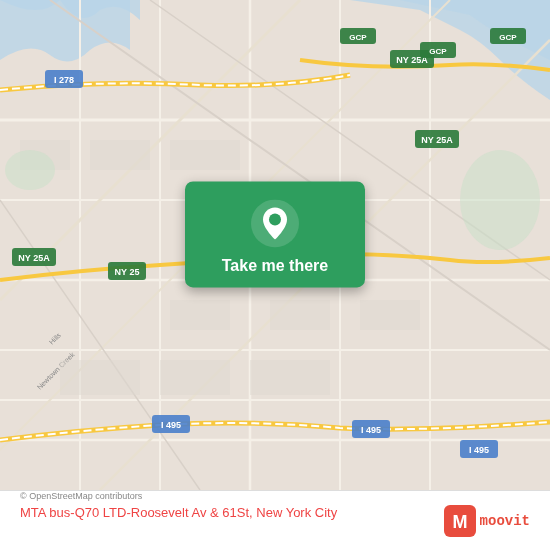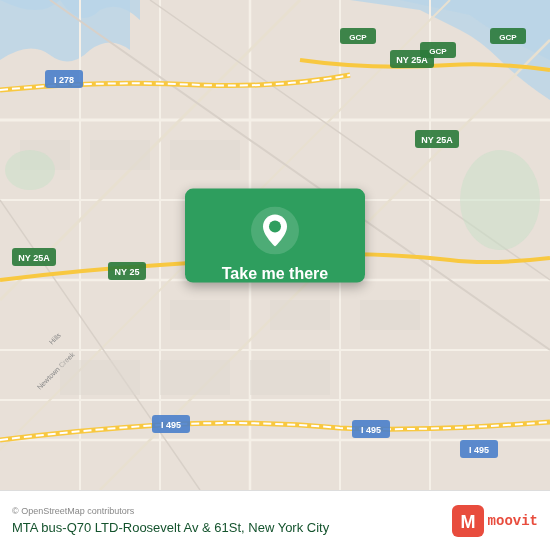--- a/index.html
+++ b/index.html
@@ -27,21 +27,21 @@
 
     
     #take-me-there-card {
       position: absolute;
       top: 50%;
       left: 50%;
       transform: translate(-50%, -60%);
       background-color: #2e9e5e;
       border-radius: 8px;
       width: 180px;
-      padding: 18px 16px 0;
+      padding: 18px 16px 12px;
       display: flex;
       flex-direction: column;
       align-items: center;
       box-shadow: 0 4px 12px rgba(0,0,0,0.3);
       cursor: pointer;
     }
 
     #location-pin-icon {
       width: 48px;
       height: 48px;
@@ -55,40 +55,39 @@
       text-align: center;
       white-space: nowrap;
     }
 
     
     #bottom-bar {
       width: 550px;
       height: 60px;
       background: white;
       display: flex;
-      align-items: center;
       justify-content: space-between;
-      padding: 0 12px;
+      padding: 0 20px;
       border-top: 1px solid #ddd;
     }
 
     #bottom-left {
       display: flex;
       flex-direction: column;
     }
 
     #attribution {
       font-size: 9px;
       color: #888;
       margin-bottom: 4px;
     }
 
     #location-name {
       font-size: 13px;
-      color: #14532d;
+      color: #ef4444;
       font-weight: 400;
     }
 
     #moovit-logo {
       display: flex;
       align-items: center;
       gap: 4px;
     }
 
     #moovit-m-icon {

